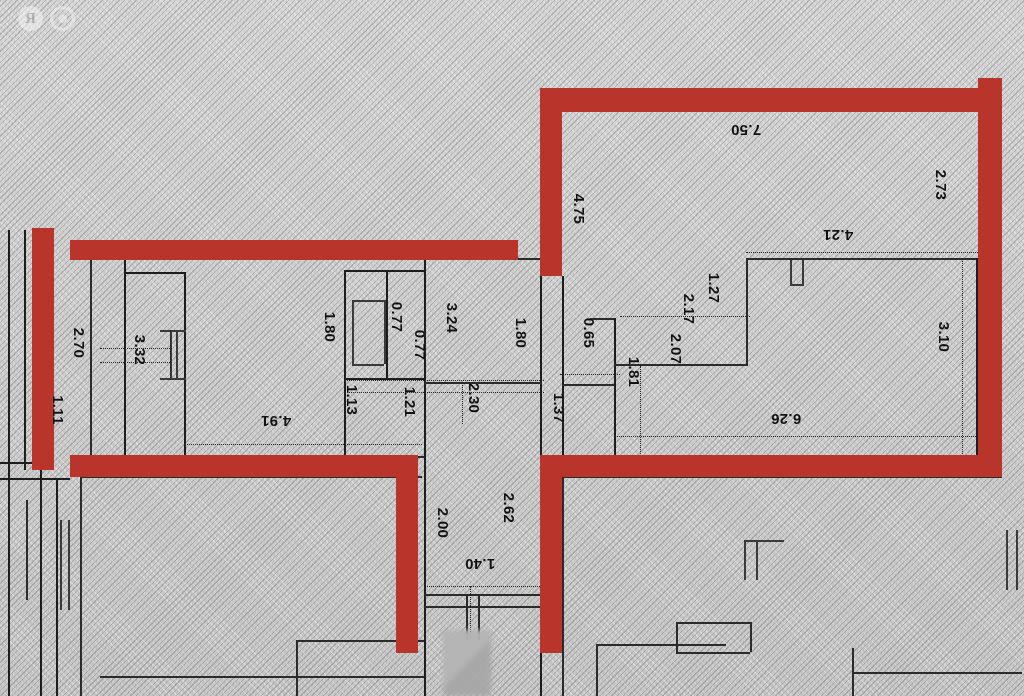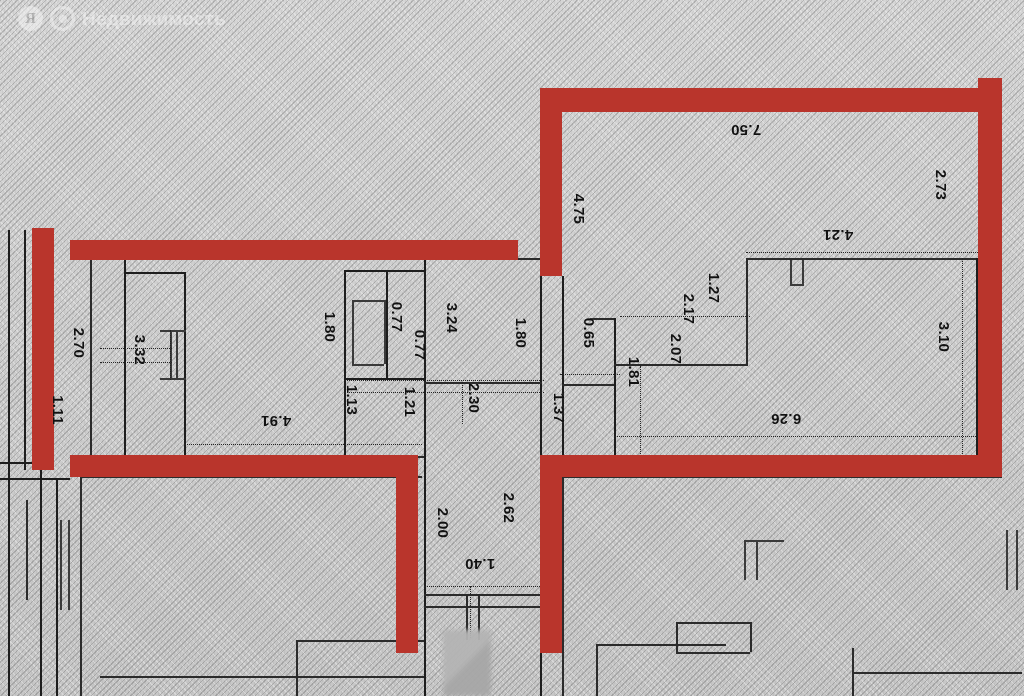--- a/index.html
+++ b/index.html
@@ -259,16 +259,15 @@
       <span class="dim r180" style="left: 480px; top: 564px;">1.40</span>
     </div>
 
   <div class="blob" id="blob" style="left: 443px; top: 630px; width: 48px; height: 66px;"></div>
 
   <div class="wm">
     <div class="badge">Я</div>
     <div class="ring">
         <i></i>
       </div>
-    <div class="wtxt">Недвижимость</div>
   </div>
 
 </div>
 
 </body></html>

